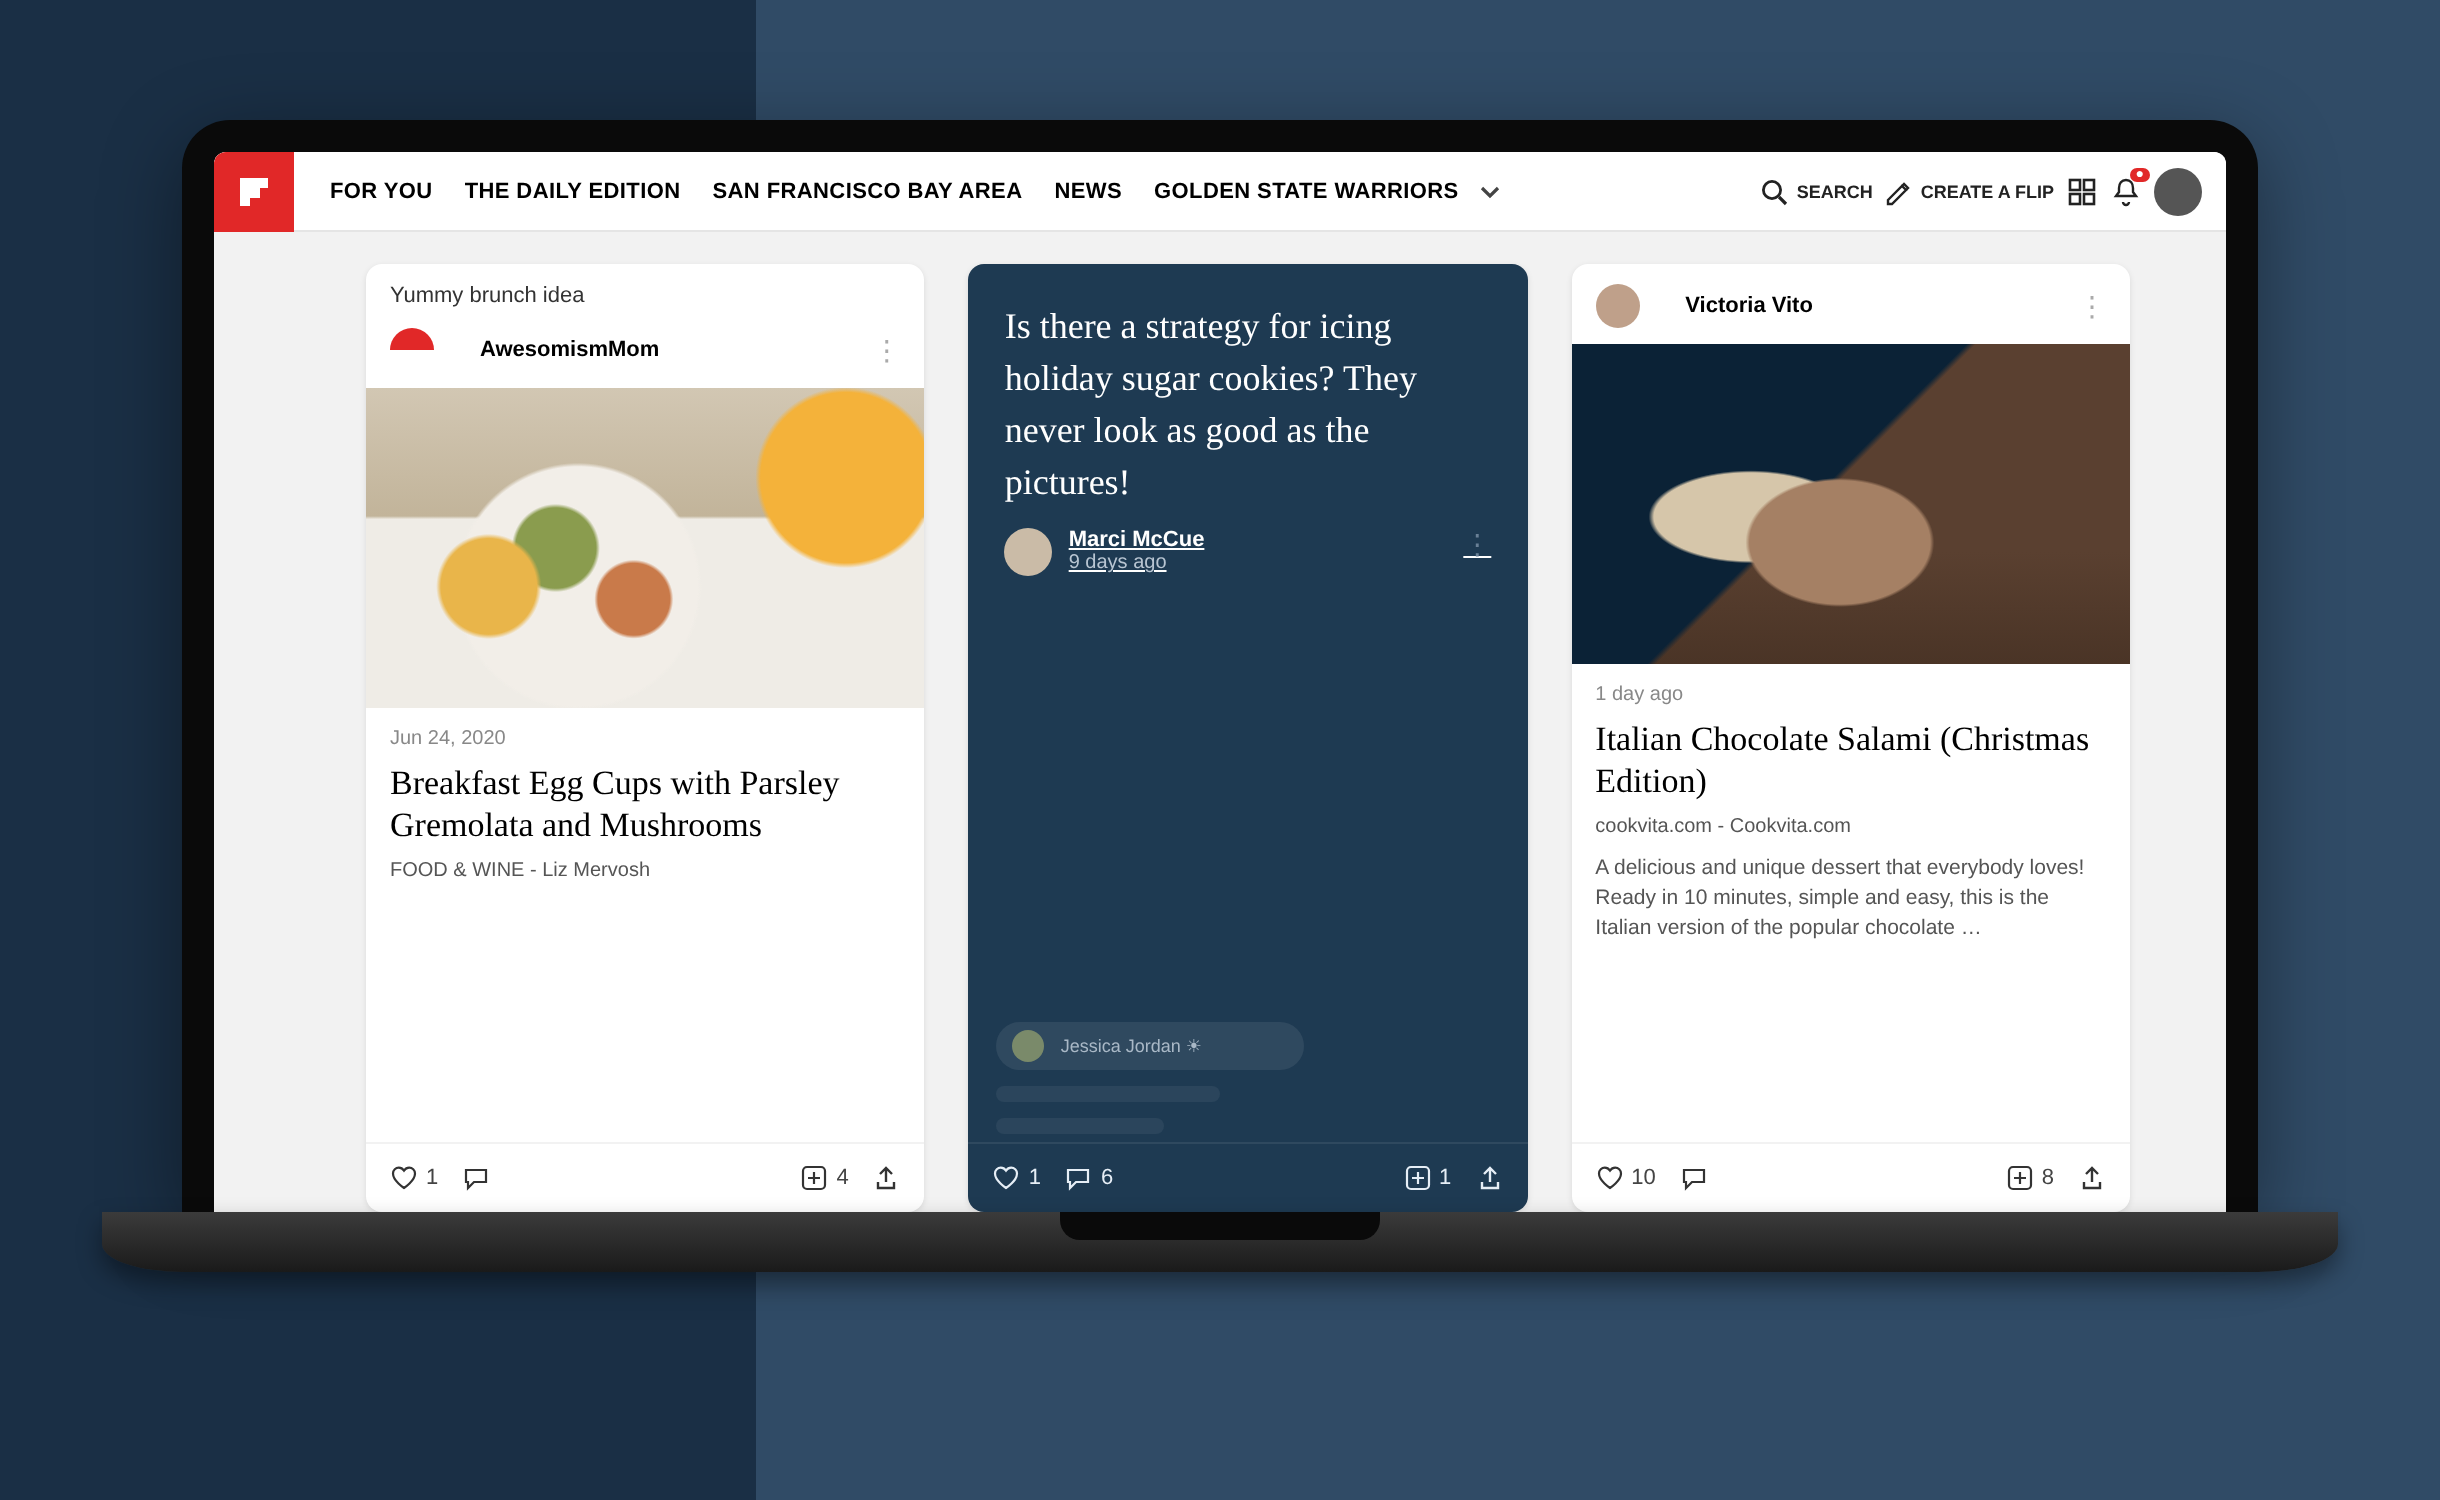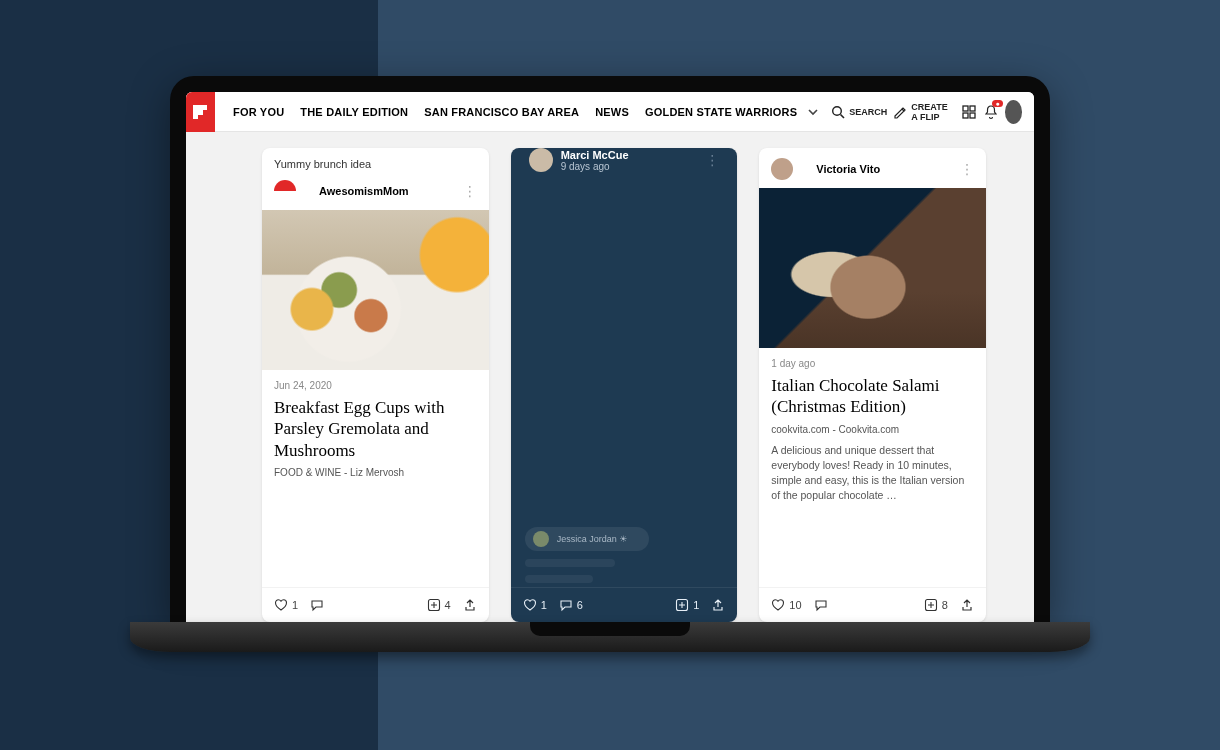--- a/index.html
+++ b/index.html
@@ -10,23 +10,23 @@
     height: 750px;
     overflow: hidden;
     position: relative;
   }
   .bg-split {
     position: absolute; left:0; top:0; width:100%; height:100%;
     background: linear-gradient(to right, #1a2f45 0%, #1a2f45 31%, #304b66 31%, #304b66 100%);
   }
   .laptop {
     position: absolute;
-    left: 50%; top: 76px;
+    left: 50%; top: 60px;
     transform: translateX(-50%);
-    width: 880px;
+    width: 1038px;
   }
   .screen-frame {
     background: #0a0a0a;
     border-radius: 24px 24px 0 0;
     padding: 16px 16px 0 16px;
     box-shadow: 0 10px 40px rgba(0,0,0,0.4);
     position: relative;
   }
   .screen {
     background: #f2f2f2;
@@ -100,21 +100,21 @@
   .av3 { width:24px; height:24px; border-radius:50%; background:#cabba7; flex-shrink:0;}
   .uname { font-size:11px; font-weight:600; }
   .dots { margin-left:auto; cursor:pointer; color:#aaa; font-size:14px; }
   .card-img { width:100%; height:160px; background:#ddd; }
   .card-body { padding:10px 12px 12px; flex:1; display:flex; flex-direction:column;}
   .date { font-size:10px; color:#888; margin-bottom:6px;}
   .title { font-family: Georgia, serif; font-size:17px; line-height:1.25; margin-bottom:6px;}
   .source { font-size:10px; color:#555; margin-bottom:8px;}
   .desc { font-size:10.5px; color:#555; line-height:1.45;}
   .note-text { font-family: Georgia, serif; font-size:18px; line-height:1.45; padding:18px 18px 10px;}
-  .note-author { display:flex; align-items:center; gap:8px; padding:0 18px;}
+  .note-author { display:flex; align-items:flex-start; gap:8px; padding:0 18px;text-decoration:underline;}
   .note-author .uname { color:#fff; font-size:11px;}
   .note-time { font-size:10px; color:#b8c5d2;}
   .note-fill { flex:1; }
   .comment-pill {
     background:rgba(255,255,255,.08);
     margin:4px 14px; padding:6px 10px;
     border-radius:14px; display:flex; align-items:center; gap:8px;
     font-size:10px; color:#dbe5ef;
   }
   .comment-pill .av { width:16px; height:16px; }
@@ -249,20 +249,21 @@
               <span class="foot-btn">
                 <svg width="14" height="14" viewBox="0 0 14 14">
                     <path d="M7 9V2M4 5l3-3 3 3M3 9v3h8V9" stroke="#333" stroke-width="1.2" fill="none"></path>
                   </svg>
               </span>
             </div>
           </div>
         </div>
 
         <div class="card note">
+          <div class="note-text">Is there a strategy for icing holiday sugar cookies? They never look as good as the pictures!</div>
           <div class="note-author">
             <div class="av3"></div>
             <div>
               <div class="uname">Marci McCue</div>
               <div class="note-time">9 days ago</div>
             </div>
             <span class="dots" style="color:#6a8096">⋮</span>
           </div>
           <div class="note-fill"></div>
           <div class="comment-pill small">

